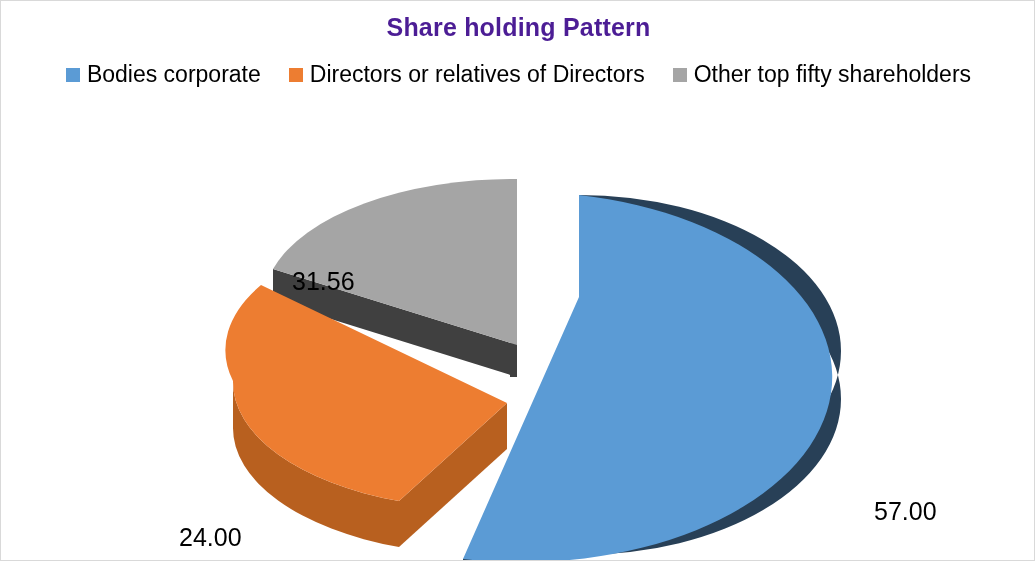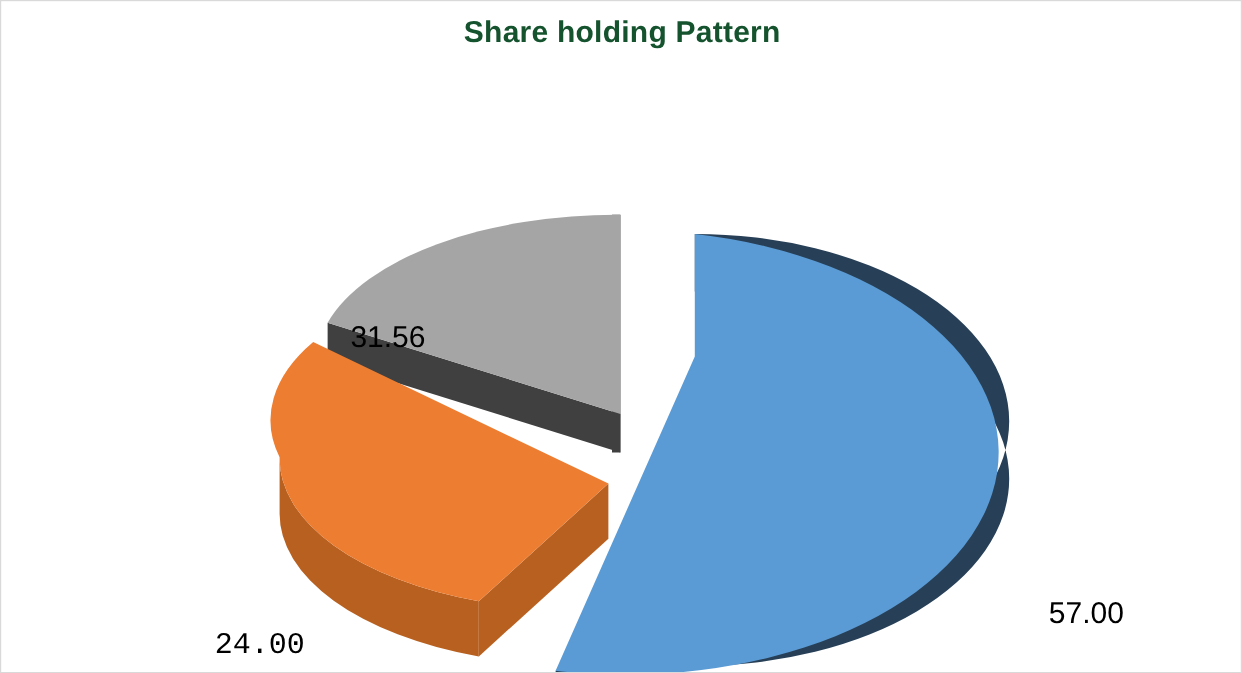--- a/index.html
+++ b/index.html
@@ -21,21 +21,21 @@
     overflow: hidden;
   }
   #chart-title {
     position: absolute;
     top: 12px;
     left: 0;
     width: 1035px;
     text-align: center;
     font-size: 25px;
     font-weight: bold;
-    color: #14532d;
+    color: #4c1d95;
     letter-spacing: 0.2px;
     white-space: nowrap;
   }
   #chart-legend {
     position: absolute;
     top: 62px;
     left: 0;
     width: 1035px;
     display: flex;
     justify-content: center;
@@ -66,30 +66,48 @@
     width: 1035px;
     height: 460px;
   }
   .data-label {
     position: absolute;
     font-size: 25px;
     color: #000000;
     white-space: nowrap;
   }
   #label-blue  { left: 873px; top: 396px; }
-  #label-orange{ left: 178px; top: 422px; font-family: Liberation Mono, monospace; }
+  #label-orange{ left: 178px; top: 422px; }
   #label-gray  { left: 291px; top: 166px; }
 </style>
 </head>
 <body>
 
 <div id="chart-frame">
 
   <div id="chart-title">Share holding Pattern</div>
 
+  <div id="chart-legend">
+
+    <div class="legend-entry">
+      <span class="legend-swatch" style="background:#5b9bd5"></span>
+      <span class="legend-text">Bodies corporate</span>
+    </div>
+
+    <div class="legend-entry">
+      <span class="legend-swatch" style="background:#ed7d31"></span>
+      <span class="legend-text">Directors or relatives of Directors</span>
+    </div>
+
+    <div class="legend-entry">
+      <span class="legend-swatch" style="background:#a5a5a5"></span>
+      <span class="legend-text">Other top fifty shareholders</span>
+    </div>
+
+  </div>
 
   <div id="pie-area">
 
     <svg width="1035" height="460" viewBox="0 0 1035 460">
 
       <g>
 
         <path fill="#404040" d="M 272 168
                  L 272 200
                  L 516 276

